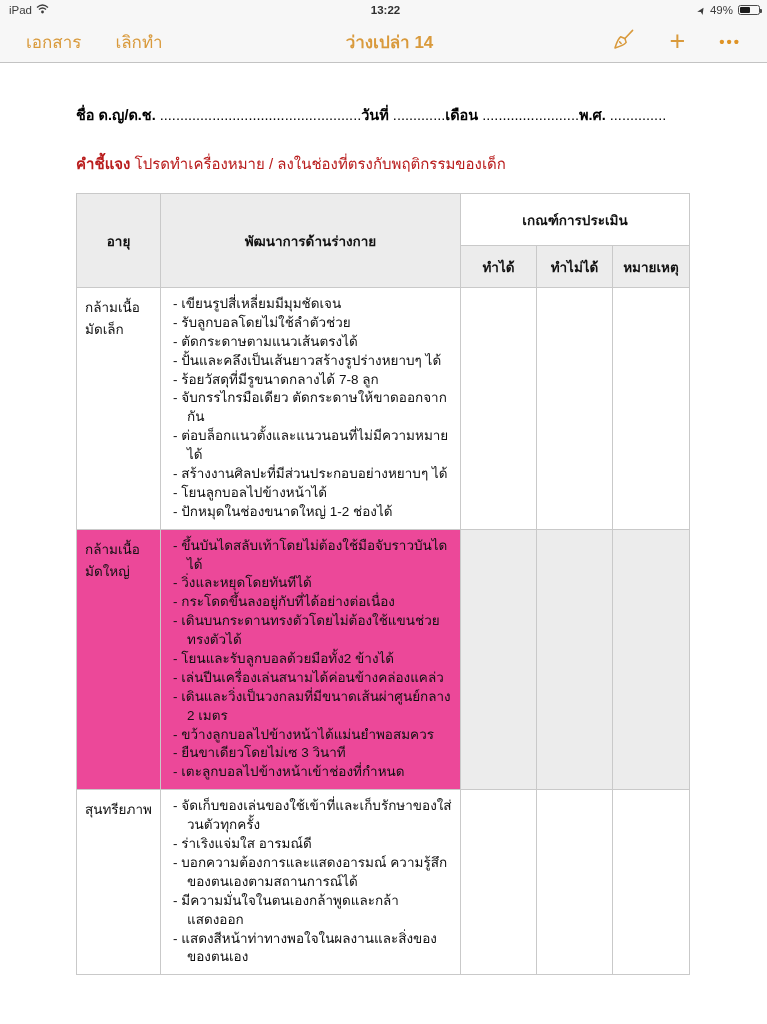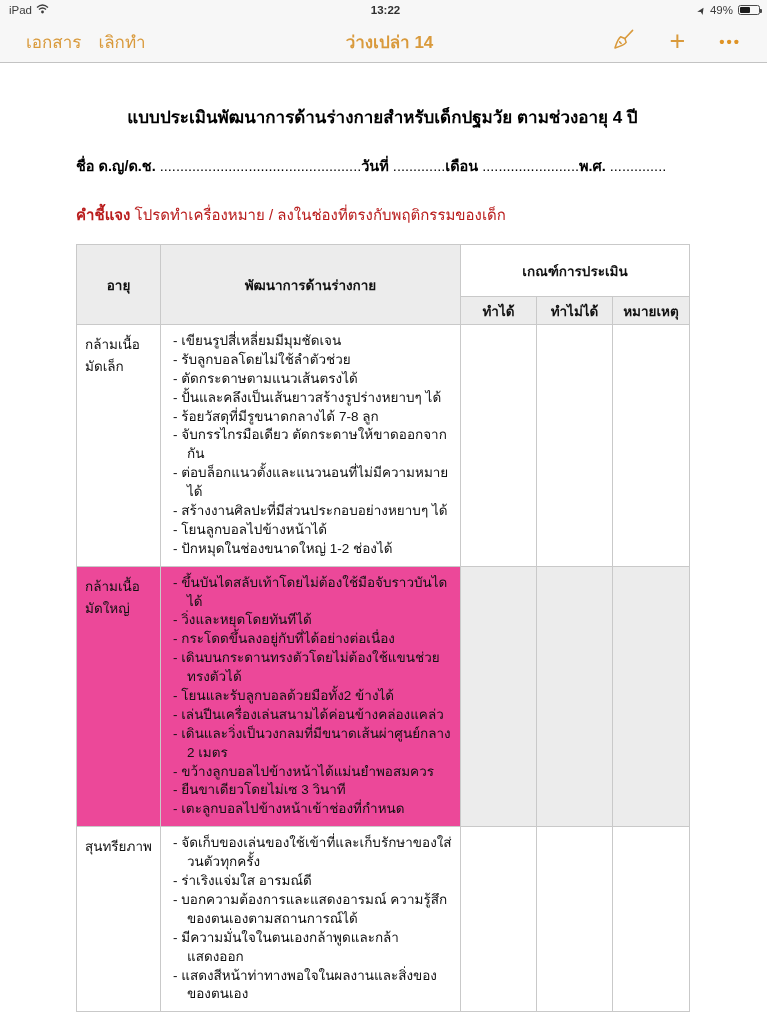--- a/index.html
+++ b/index.html
@@ -32,21 +32,21 @@
     position:relative; display:inline-block; background:#f7f7f7;
   }
   .battery-fill { position:absolute; left:1px; top:1px; bottom:1px; background:#1d1d1d; border-radius:1px; }
   .battery-nub { position:absolute; right:-3px; top:3px; width:2px; height:4px; background:#4a4a4a; border-radius:0 1px 1px 0; }
 
   
   .toolbar {
     height: 43px; background: #f7f7f7; border-bottom: 1px solid #c3c3c3;
     display:flex; align-items:center; position:relative; padding: 0 26px;
   }
-  .tb-left { display:flex; align-items:center; gap: 17px; z-index:1; }
+  .tb-left { display:flex; align-items:center; gap: 34px; z-index:1; }
   .tb-btn { font-size: 17px; color: var(--accent); cursor: default; }
   .tb-title {
     position:absolute; left:12px; right:0; text-align:center;
     font-size:17px; font-weight:bold; color: var(--accent);
   }
   .tb-right { margin-left:auto; display:flex; align-items:center; gap: 34px; z-index:1; }
   .plus-icon { font-size:27px; font-weight:200; color: var(--accent); line-height:20px; }
   .more-icon { font-size:15px; font-weight:bold; letter-spacing:2px; color:#df9427; }
 
   
@@ -68,21 +68,21 @@
   }
   table.assess col.c-age  { width: 84px; }
   table.assess col.c-dev  { width: 300px; }
   table.assess col.c-can  { width: 76px; }
   table.assess col.c-not  { width: 76px; }
   table.assess col.c-rem  { width: 77px; }
   table.assess th, table.assess td { border: 1px solid #c9c9c9; vertical-align: top; }
   table.assess th { font-weight: bold; text-align:center; vertical-align: middle; }
   .hd-shade { background: #ececec; }
   .hd-white { background: #ffffff; height: 52px; }
-  .hd-sub   { height: 28px; }
+  .hd-sub   { height: 42px; }
   tr.shaded td { background: #ec4899; }
   td.age-cell { padding: 8px 4px 4px 8px; font-size:13.5px; }
   td.dev-cell { padding: 7px 8px 7px 12px; }
   .item { padding-left: 14px; text-indent: -14px; line-height: 1.4; }
   td.mark-cell { background:#fff; }
   tr.shaded td.mark-cell { background:#ececec; }
   .row-fine  { height: 198px; }
   .row-gross { height: 229px; }
   .row-aes   { height: 165px; }
 </style>
@@ -129,21 +129,20 @@
           </g>
         </svg>
       </span>
       <span class="plus-icon">+</span>
       <span class="more-icon">•••</span>
     </div>
   </div>
 
   <div class="doc">
 
-    <div class="doc-title">แบบประเมินพัฒนาการด้านร่างกายสำหรับเด็กปฐมวัย ตามช่วงอายุ 4 ปี</div>
 
     <div class="name-line">
       <b>ชื่อ ด.ญ/ด.ช.</b><span> ..................................................</span><b>วันที่</b><span> .............</span><b>เดือน</b><span> ........................</span><b>พ.ศ.</b><span> ..............</span>
     </div>
 
     <div class="instruction">
       <span class="lbl">คำชี้แจง</span><span> โปรดทำเครื่องหมาย / ลงในช่องที่ตรงกับพฤติกรรมของเด็ก</span>
     </div>
 
     <table class="assess">

